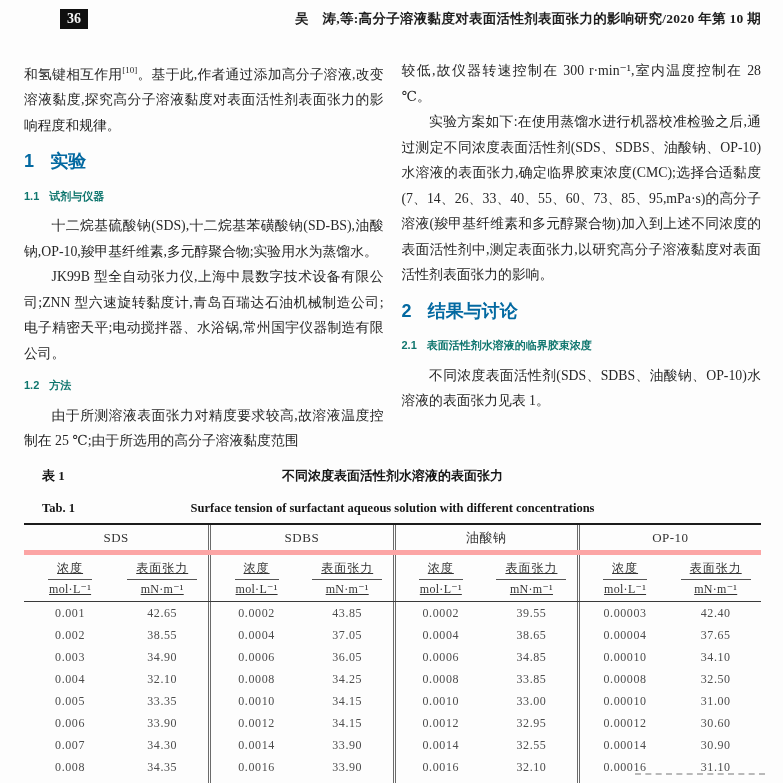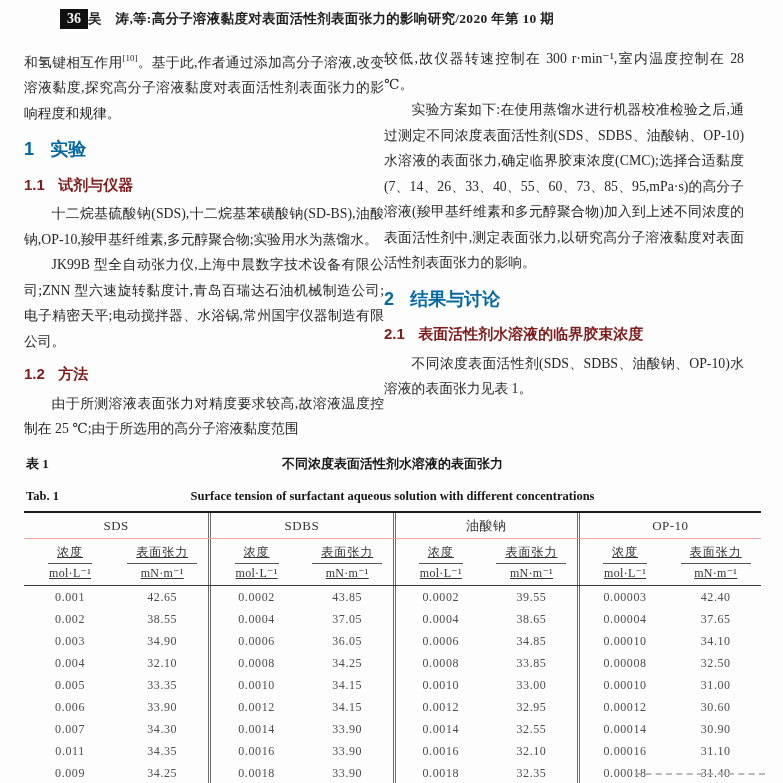--- a/index.html
+++ b/index.html
@@ -6,48 +6,48 @@
   html,body { width:783px; height:783px; }
   body {
     background:#fdfdfd;
     font-family:"Liberation Serif","DejaVu Serif",serif;
     color:#2a2a2a;
     overflow:hidden;
   }
   .page { width:783px; height:783px; padding:6px 22px 0 24px; position:relative; }
 
   
-  .hdr { display:flex; align-items:center; height:26px;padding-left:36px; }
+  .hdr { display:flex; justify-content:space-between; align-items:center; height:26px;padding-left:36px; }
   .pagenum {
     background:#101010; color:#f5f5f5; font-weight:bold;
     font-size:14px; padding:1px 7px 2px; line-height:17px;
   }
   .hdr-title { font-weight:bold; font-size:13.5px; color:#1e1e1e; letter-spacing:.3px; }
 
   
-  .cols { display:flex; margin-top:14px; }
+  .cols { display:flex; gap:18px; margin-top:26px; }
   .col { width:360px; font-size:13.8px; line-height:25.5px; text-align:justify; color:#262626; }
   .col p { text-align:justify; }
   .col p.ind { text-indent:2em; }
   sup { font-size:9px; }
   .h1 { font-size:18px; font-weight:bold; color:#0369a1; margin:11px 0 9px; font-family:"Liberation Sans","DejaVu Sans",sans-serif; }
-  .h2 { font-size:15px; font-weight:bold; color:#7f1d1d; margin:7px 0 4px; font-family:"Liberation Sans","DejaVu Sans",sans-serif; }
+  .h2 { font-size:11px; font-weight:bold; color:#0f766e; margin:7px 0 4px; font-family:"Liberation Sans","DejaVu Sans",sans-serif; }
   .h1 .htext, .h2 .htext { margin-left:.9em; }
 
   
   .cap { position:relative; text-align:center; margin-top:12px; }
   .cap-zh { font-size:13px; font-weight:bold; color:#161616; line-height:20px; }
   .cap-en { font-size:12.5px; font-weight:bold; color:#161616; line-height:20px; }
-  .cap-label { position:absolute; left:2px; top:0; font-weight:bold; }
+  .cap-label { position:absolute; left:18px; top:0; font-weight:bold; }
 
   
   .stable { margin-top:5px; border-top:2px solid #1c1c1c; border-bottom:2px solid #1c1c1c; }
   .trow { display:grid; grid-template-columns:repeat(4,1fr); }
   .tgroup + .tgroup { border-left:3px double #6b6b6b; }
-  .ghrow { border-bottom:1px solid #fca5a5; }
+  .ghrow { border-bottom:5px solid #fca5a5; }
   .gcell { height:25px; line-height:25px; text-align:center; font-size:13px; color:#333; letter-spacing:.5px; }
   .shrow { border-bottom:1px solid #3a3a3a; }
   .subgrp { display:grid; grid-template-columns:1fr 1fr; padding:5px 0 4px; }
   .frac { justify-self:center; display:flex; flex-direction:column; align-items:stretch; text-align:center;
           font-size:12px; color:#333;text-decoration:underline; }
   .frac-top { border-bottom:1px solid #555; padding:0 9px 2px; letter-spacing:1px; }
   .frac-bottom { padding-top:2px; letter-spacing:.3px; }
   .datagrp { display:grid; grid-template-columns:1fr 1fr; }
   .dcell { height:22.1px; line-height:22.1px; text-align:center; font-size:12px; color:#4c4c4c; letter-spacing:.6px; }
 
@@ -263,21 +263,21 @@
             <div class="dcell">0.0014</div>
             <div class="dcell">32.55</div>
           </div>
           <div class="tgroup datagrp">
             <div class="dcell">0.00014</div>
             <div class="dcell">30.90</div>
           </div>
         </div>
         <div class="trow">
           <div class="tgroup datagrp">
-            <div class="dcell">0.011</div>
+            <div class="dcell">0.008</div>
             <div class="dcell">34.35</div>
           </div>
           <div class="tgroup datagrp">
             <div class="dcell">0.0016</div>
             <div class="dcell">33.90</div>
           </div>
           <div class="tgroup datagrp">
             <div class="dcell">0.0016</div>
             <div class="dcell">32.10</div>
           </div>

